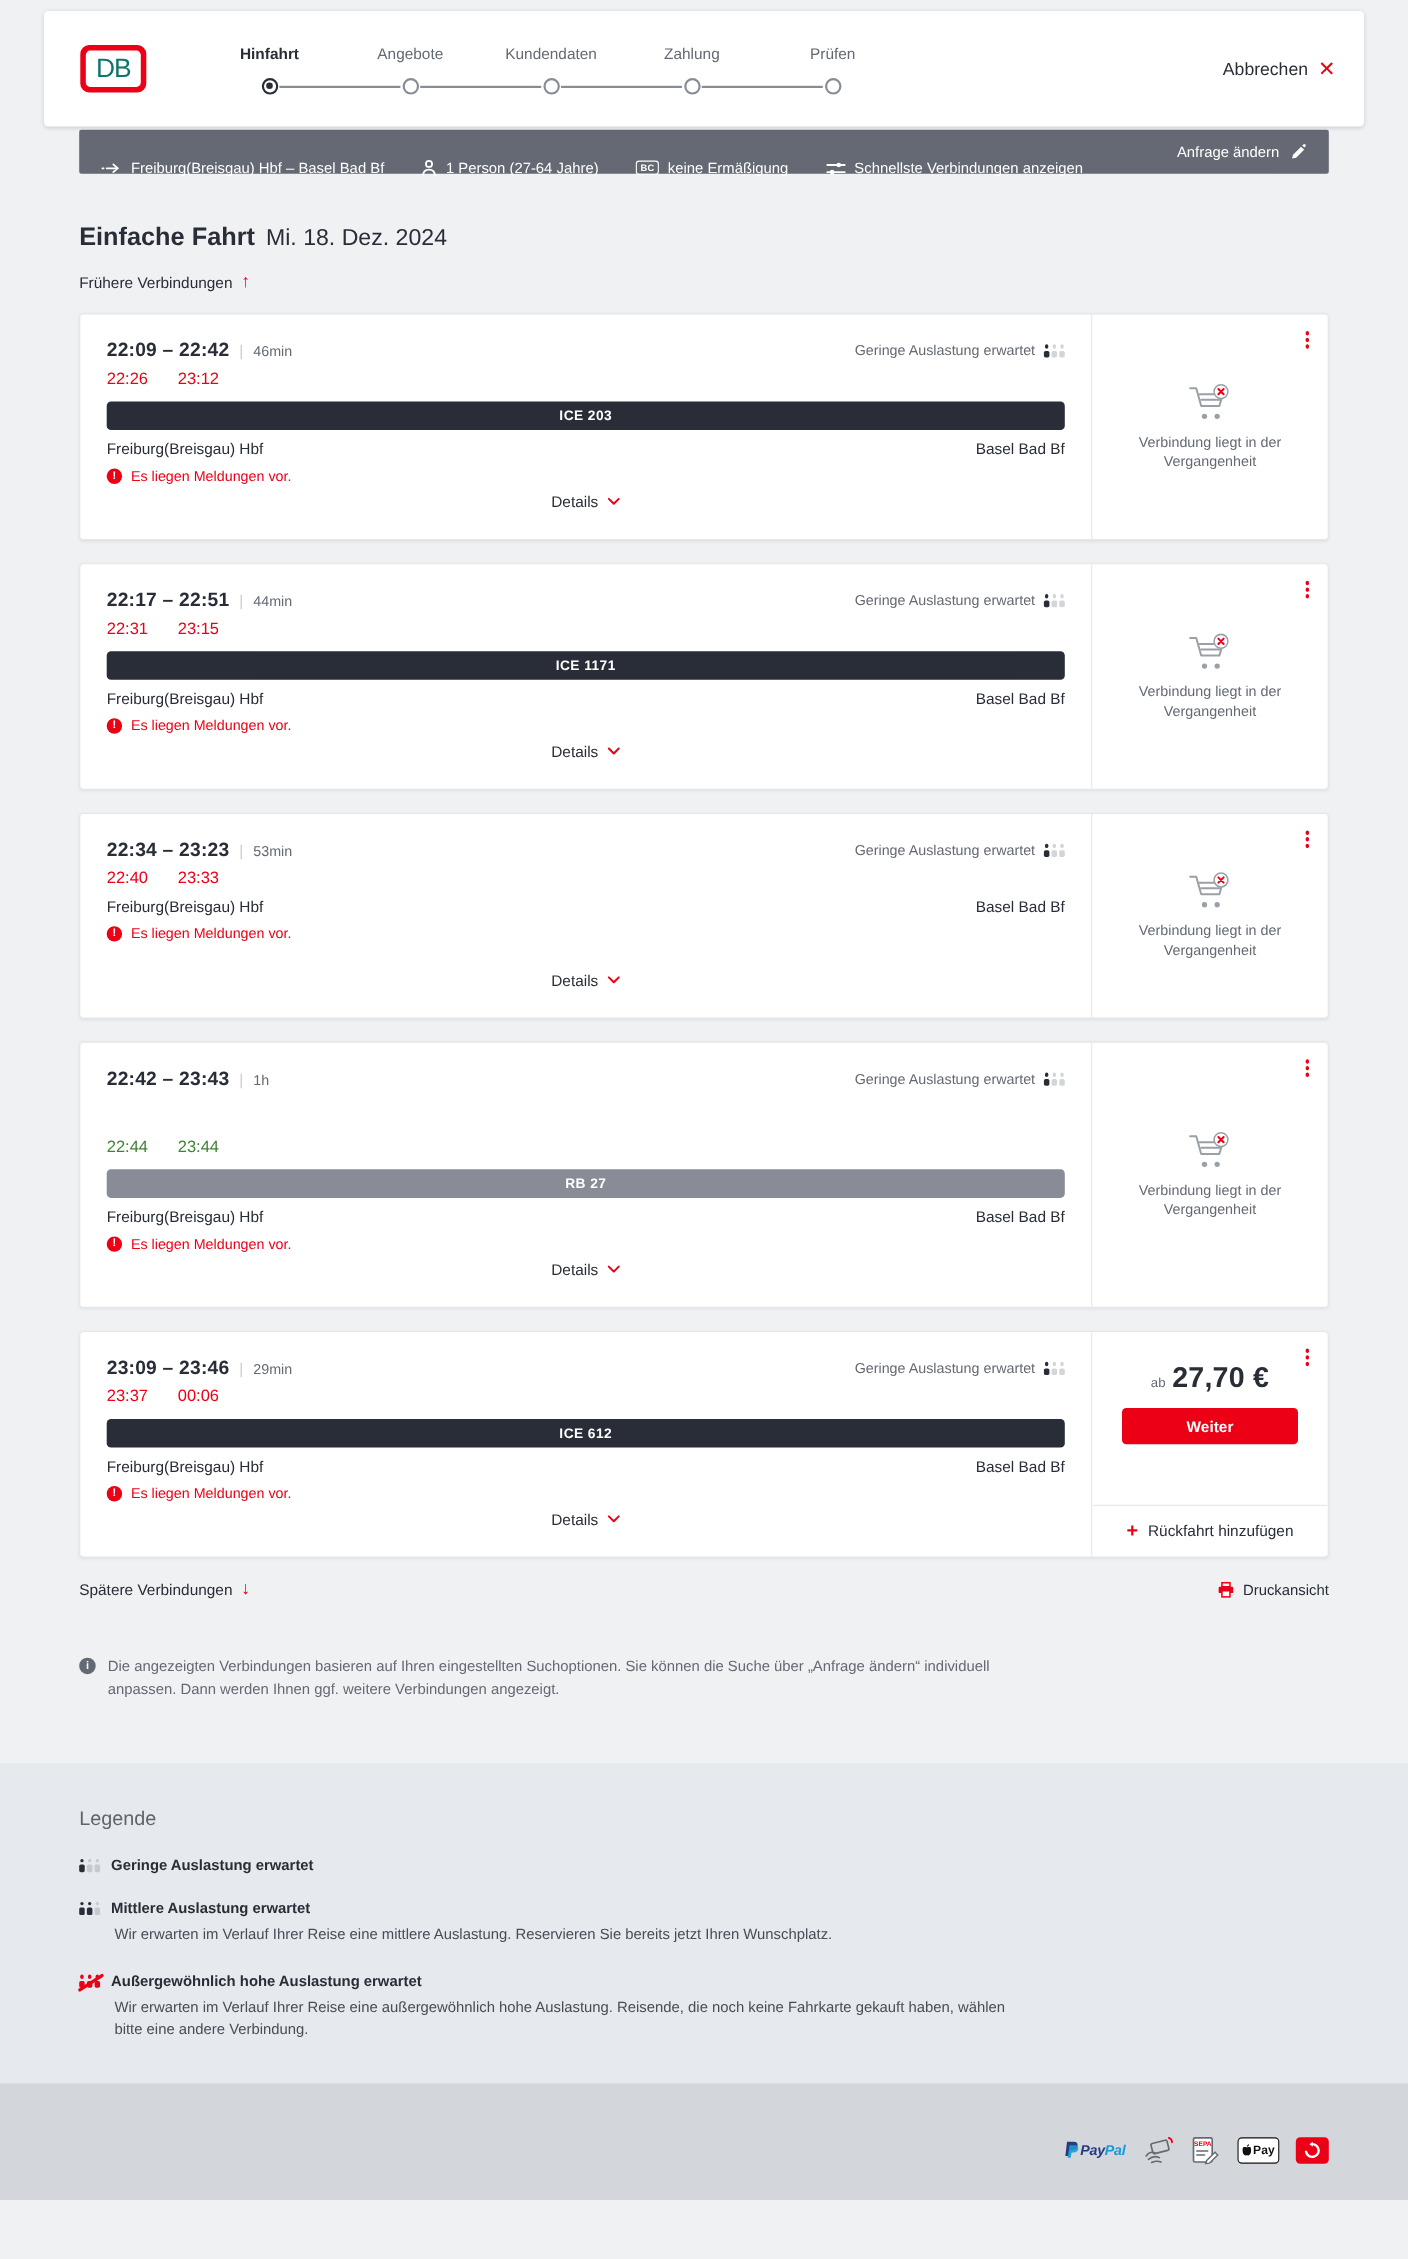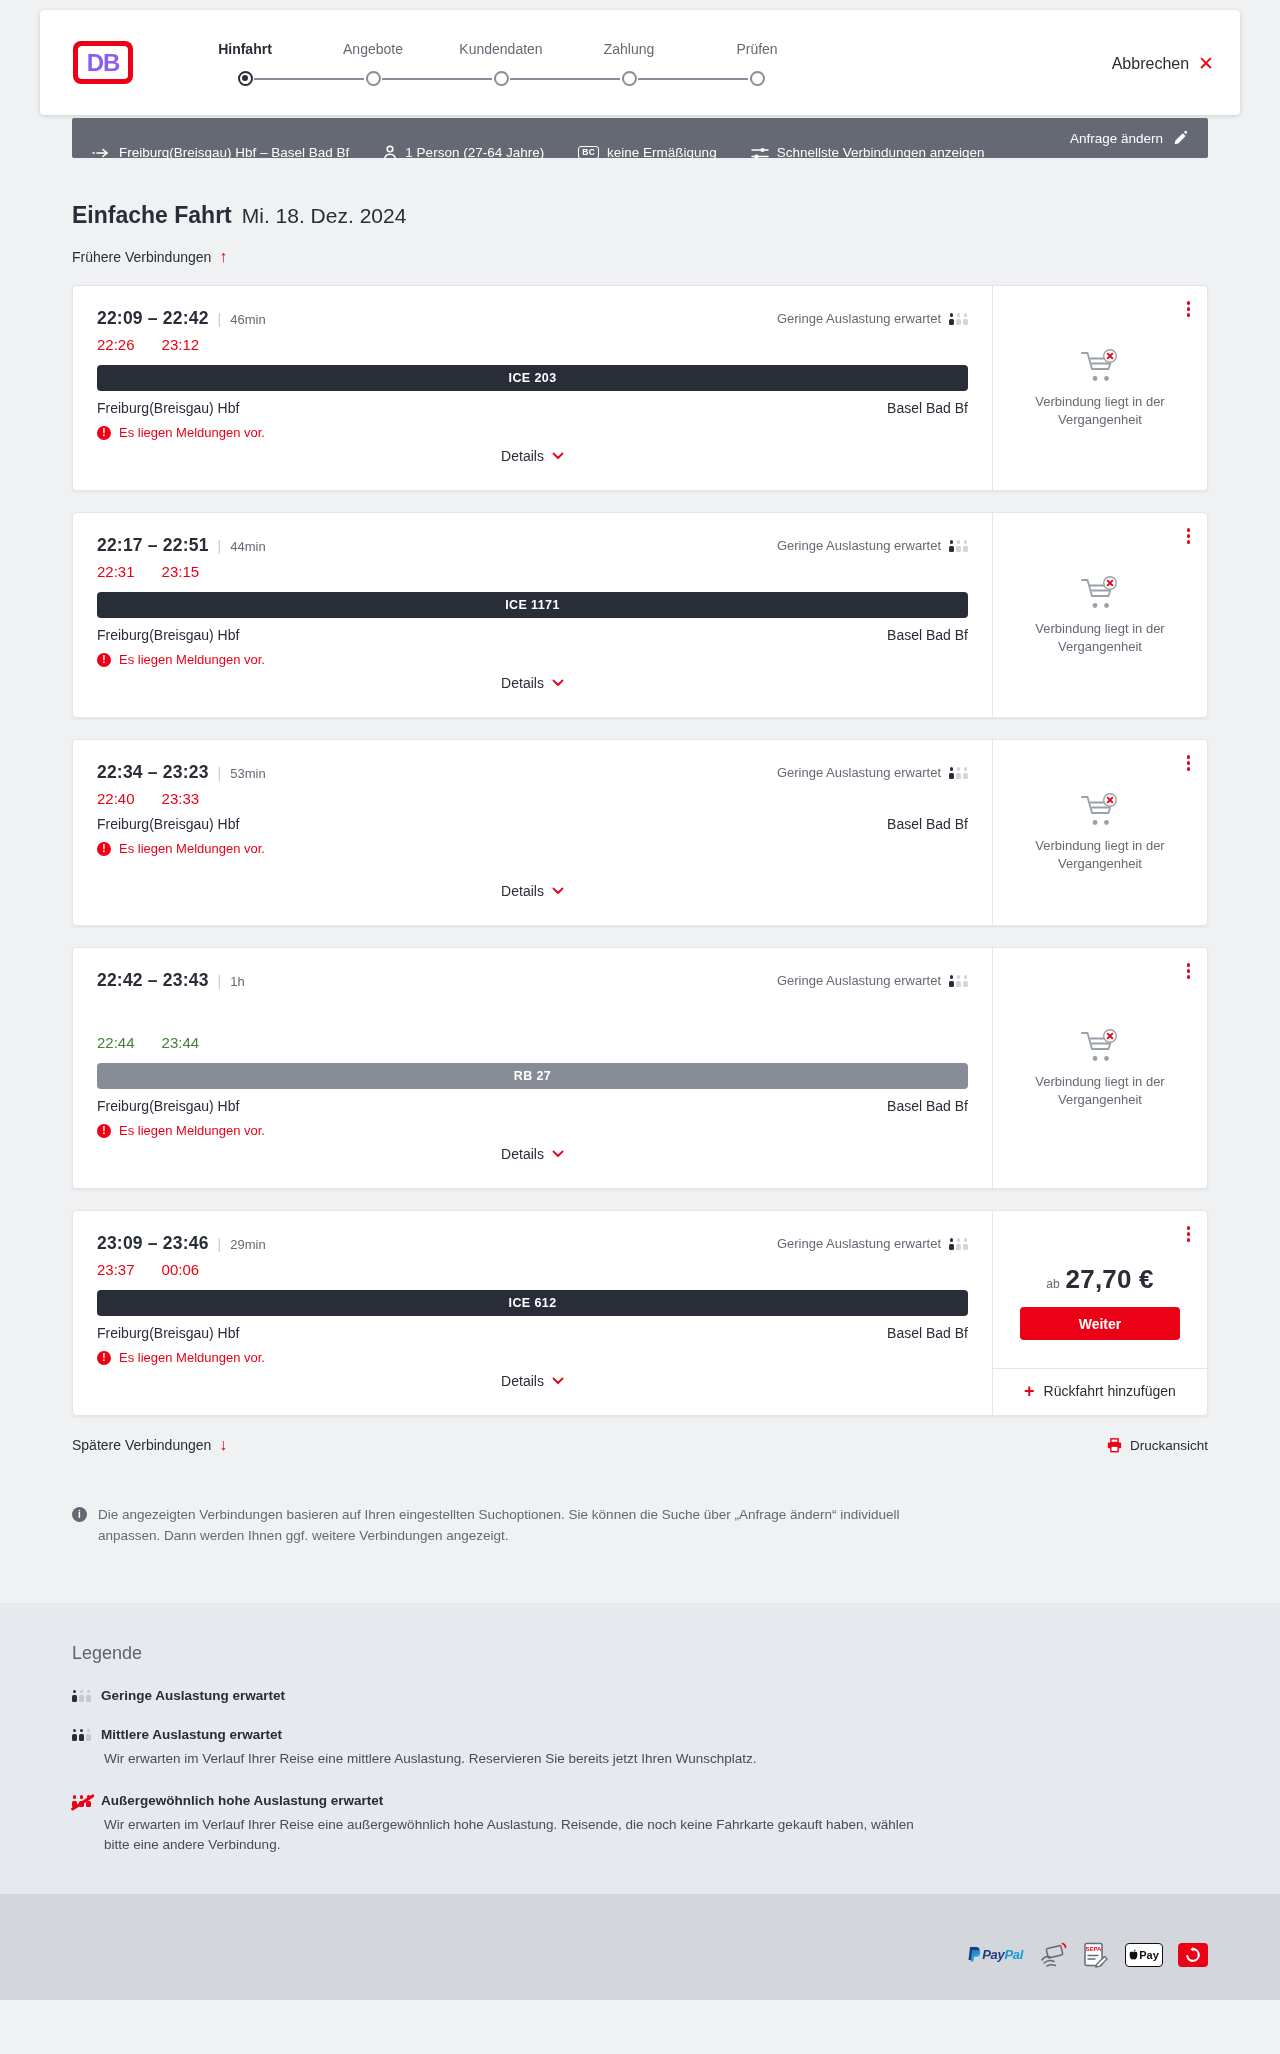--- a/index.html
+++ b/index.html
@@ -17,21 +17,21 @@
     box-shadow:0 1px 4px rgba(40,45,55,.18);
     display:flex; align-items:center; position:relative;
   }
   .db-logo {
     margin-left:33px; width:60px; height:43px; background:#ec0016; border-radius:8px;
     display:flex; align-items:center; justify-content:center; flex:0 0 auto;
   }
   .db-logo-inner {
     background:#fff; border-radius:4px; width:50px; height:33px;
     display:flex; align-items:center; justify-content:center;
-    color:#8b5cf6; font-weight:700; font-size:24px; letter-spacing:-1px;
+    color:#0f766e; font-weight:400; font-size:24px; letter-spacing:-1px;
   }
   .steps { display:flex; margin-left:48px; padding-top:4px; }
   .step { width:128px; position:relative; text-align:center; }
   .step-label { display:block; font-size:14px; color:#646973; margin-bottom:14px; white-space:nowrap; }
   .step.active .step-label { color:#282d37; font-weight:700; }
   .step-dot {
     display:inline-block; width:15px; height:15px; border-radius:50%;
     background:#fff; border:2px solid #878c96; position:relative; z-index:2;
   }
   .step.active .step-dot { border-color:#282d37; }
@@ -105,21 +105,21 @@
     width:215px; border-left:1px solid #e4e6e9; position:relative;
     display:flex; flex-direction:column;
   }
   .kebab { position:absolute; top:12px; right:14px; display:flex; flex-direction:column; gap:2.5px; padding:3px; }
   .kebab i { width:3.5px; height:3.5px; border-radius:50%; background:#ec0016; }
   .side-past { flex:1; display:flex; flex-direction:column; align-items:center; justify-content:center; padding:10px 18px; text-align:center; }
   .side-past p { margin-top:9px; color:#646973; font-size:13px; line-height:1.35; }
   .side-price { flex:1; display:flex; flex-direction:column; align-items:center; padding-top:26px; }
   .price-line { display:flex; align-items:baseline; gap:6px; }
   .price-line .ab { color:#646973; font-size:12px; }
-  .price-line b { font-size:26px; font-weight:800; letter-spacing:.2px;margin-top:27px; }
+  .price-line b { font-size:26px; font-weight:800; letter-spacing:.2px; }
   .cta {
     margin-top:12px; width:160px; height:33px; background:#ec0016; color:#fff;
     font-size:14px; font-weight:700; border-radius:4px;
   }
   .addret {
     margin-top:auto; align-self:stretch; border-top:1px solid #e4e6e9;
     padding:13px 0 15px; display:flex; align-items:center; justify-content:center; gap:9px; font-size:14px;
   }
   .addret .plus { color:#ec0016; font-size:18px; font-weight:700; line-height:1; }
 

